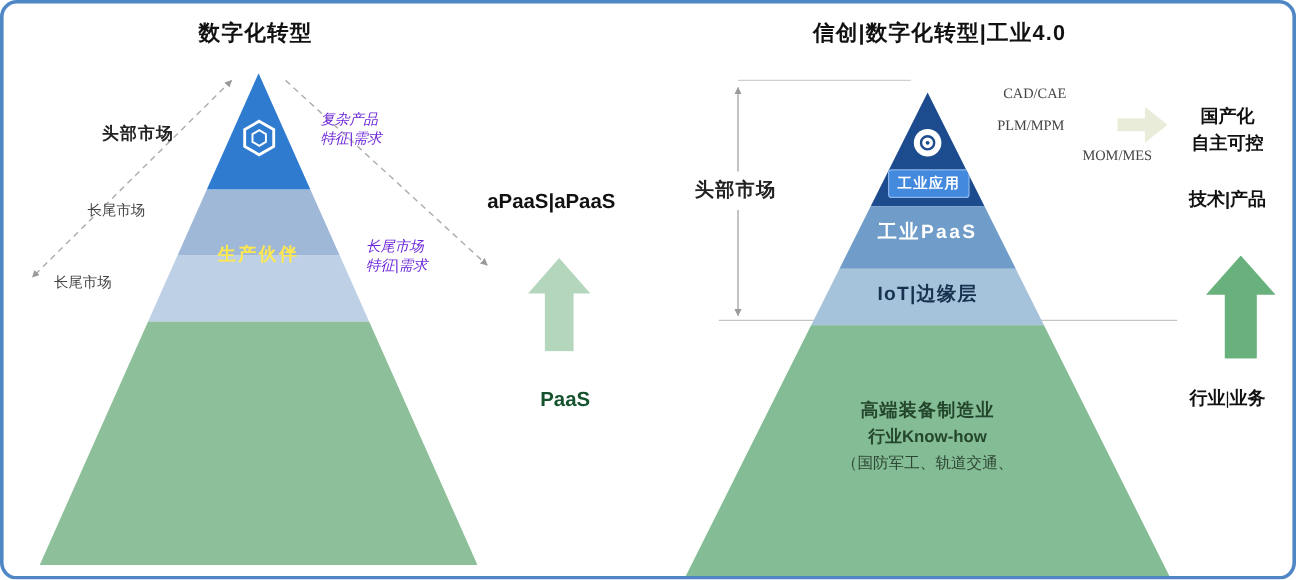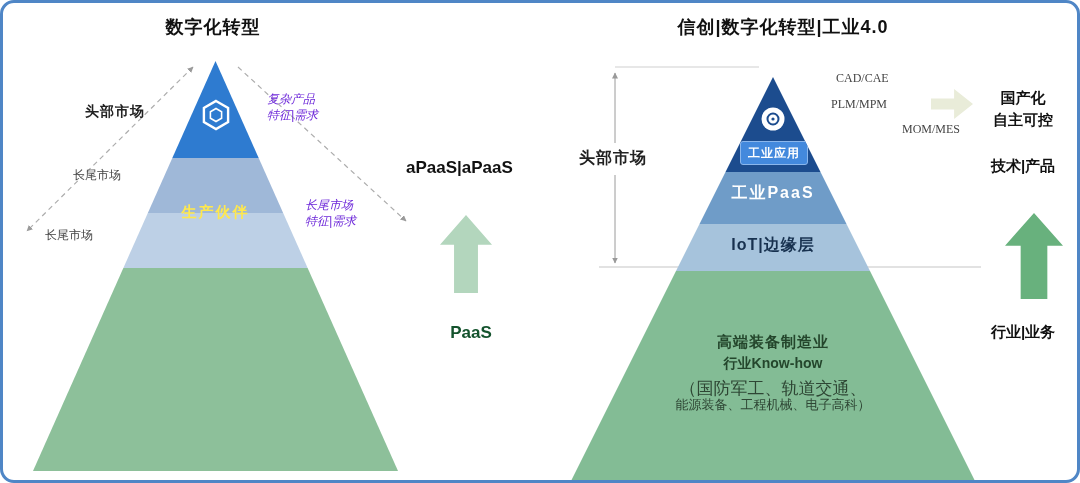--- a/index.html
+++ b/index.html
@@ -34,21 +34,21 @@
   .base-label{top:302px;font-size:17px;font-weight:bold;color:#27312a;letter-spacing:2px;}
   .hex-icon{position:absolute;left:50%;margin-left:-16px;top:38px;width:32px;height:32px;}
   .circle-icon{position:absolute;left:50%;margin-left:-14px;top:28px;width:28px;height:28px;}
   .app-chip{position:absolute;left:50%;margin-left:-33px;top:64px;width:66px;height:22px;
     background:#4389dd;border:1px solid #8ab6ec;border-radius:3px;color:#fff;
     font-size:12px;font-weight:bold;line-height:22px;text-align:center;letter-spacing:1px;}
   .rp-paas{top:106px;font-size:16px;font-weight:bold;color:#fff;letter-spacing:2px;}
   .rp-iot{top:158px;font-size:16px;font-weight:bold;color:#17314f;letter-spacing:1px;}
   .rp-g1{top:256px;font-size:15px;font-weight:bold;color:#24462c;letter-spacing:1px;}
   .rp-g2{top:278px;font-size:14px;font-weight:bold;color:#24462c;}
-  .rp-g3{top:300px;font-size:17px;color:#2e4634;}
+  .rp-g3{top:300px;font-size:13px;color:#2e4634;}
   .rp-g4{top:319px;font-size:13px;color:#2e4634;}
 
   
   .mkt-top{left:82px;top:100px;font-size:14px;font-weight:bold;color:#222;letter-spacing:1px;}
   .mkt-mid{left:70px;top:164px;font-size:12px;color:#444;}
   .mkt-tail{left:42px;top:224px;font-size:12px;color:#444;}
   .demand{font-size:12px;color:#6d28d9;line-height:16px;font-style:italic;}
   .demand-complex{left:264px;top:88px;width:80px;}
   .demand-midlow{left:302px;top:194px;width:80px;}
 
@@ -57,21 +57,21 @@
   .paas{left:428px;top:320px;width:80px;text-align:center;font-size:17px;font-weight:bold;color:#14532d;}
 
   
   .rc-market{left:576px;top:145px;width:76px;font-size:16px;font-weight:bold;color:#222;letter-spacing:1px;}
   .tech{font-size:12px;color:#444;font-family:Liberation Serif, serif;}
   .tech-cad{left:833px;top:68px;}
   .tech-plm{left:828px;top:94px;}
   .tech-mom{left:867px;top:119px;margin-left:32px;}
   .local{left:972px;top:84px;width:96px;text-align:center;font-size:15px;font-weight:bold;color:#111;line-height:22px;}
   .tech-product{left:972px;top:154px;width:96px;text-align:center;font-size:15px;font-weight:bold;color:#111;}
-  .industry-business{left:972px;top:320px;width:96px;text-align:center;font-size:15px;font-weight:bold;color:#111;}
+  .industry-business{left:972px;top:320px;width:96px;text-align:center;font-size:15px;font-weight:bold;color:#111;font-family:Liberation Serif, serif;}
 
   
   .up-arrow{clip-path:polygon(50% 0,100% 38%,73% 38%,73% 100%,27% 100%,27% 38%,0 38%);}
   .left-up-arrow{left:437px;top:212px;width:52px;height:78px;background:#b3d6bd;}
   .right-up-arrow{left:1002px;top:210px;width:58px;height:86px;background:#68b17d;}
   .pale-right-arrow{left:928px;top:86px;width:42px;height:30px;background:#e9ecd9;
     clip-path:polygon(0 32%,55% 32%,55% 0,100% 50%,55% 100%,55% 68%,0 68%);}
 </style>
 </head>
 <body>
@@ -140,21 +140,20 @@
         <circle cx="14" cy="14" r="5.5" fill="none" stroke="#1c4c8e" stroke-width="2"></circle>
         <circle cx="14" cy="14" r="1.6" fill="#1c4c8e"></circle>
       </svg>
     </div>
     <div class="app-chip">工业应用</div>
     <div class="ptext rp-paas">工业PaaS</div>
     <div class="ptext rp-iot">IoT|边缘层</div>
     <div class="ptext rp-g1">高端装备制造业</div>
     <div class="ptext rp-g2">行业Know-how</div>
     <div class="ptext rp-g3">（国防军工、轨道交通、</div>
-    <div class="ptext rp-g4">能源装备、工程机械、电子高科）</div>
   </div>
 
   <div class="abs rc-market">头部市场</div>
   <div class="abs tech tech-cad">CAD/CAE</div>
   <div class="abs tech tech-plm">PLM/MPM</div>
   <div class="abs tech tech-mom">MOM/MES</div>
 
   <div class="abs pale-right-arrow"></div>
   <div class="abs local">
     <div>国产化</div>

